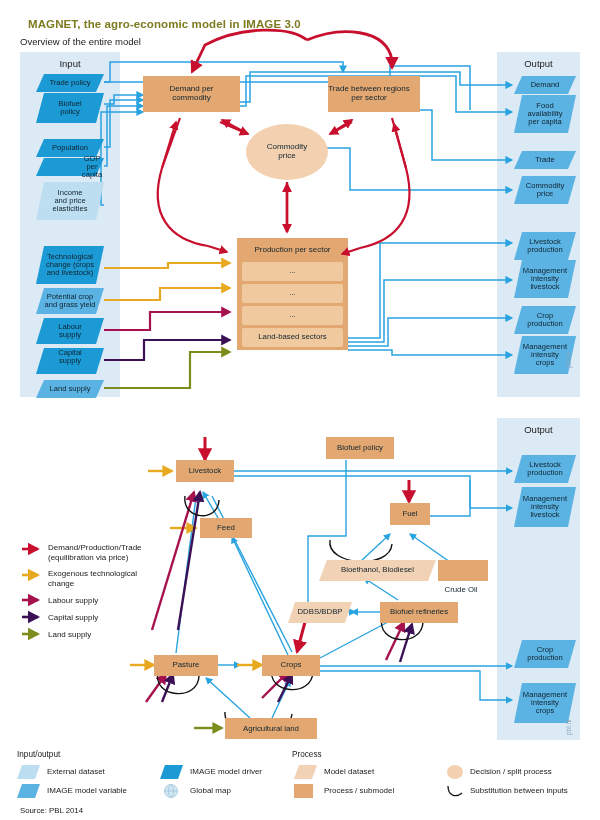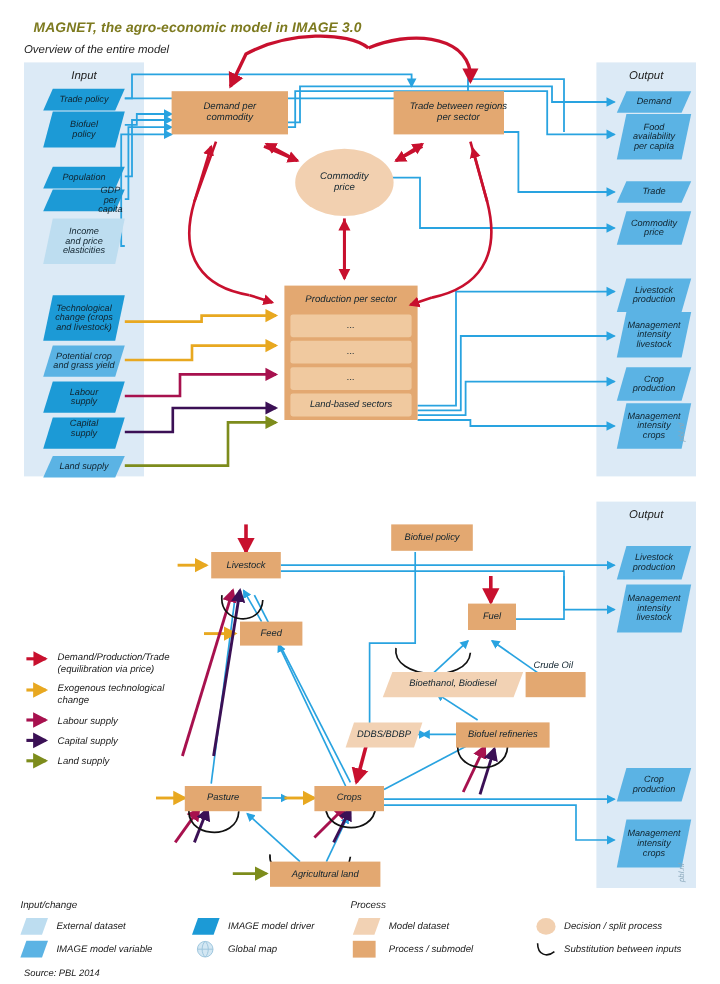--- a/index.html
+++ b/index.html
@@ -4,21 +4,21 @@
 <style>
   * { box-sizing: border-box; }
   html, body { margin:0; padding:0; }
   body {
     width:600px; height:820px; position:relative;
     background:#ffffff;
     font-family:"Liberation Sans", sans-serif;
     color:#1a1a1a;
     overflow:hidden;
   }
-  #root { position:absolute; inset:0;font-style:italic; }
+  #root { position:absolute; inset:0; }
   svg.layer { position:absolute; left:0; top:0; width:600px; height:820px; overflow:visible; }
   .txt { position:absolute; }
 
   #title {
     left:28px; top:18px; font-size:11.5px; font-weight:bold;
     color:#7d7a1f; letter-spacing:.1px;
   }
   #subtitle1 { left:20px; top:36px; font-size:9.5px; color:#222; }
   #subtitle2 { left:20px; top:423px; font-size:9.5px; color:#222; }
 
@@ -277,21 +277,21 @@
   <div class="txt" id="subtitle1">Overview of the entire model</div>
 
   <div class="txt panel-title" style="left:20px; top:58px; width:100px;">Input</div>
   <div class="txt panel-title" style="left:497px; top:58px; width:83px;">Output</div>
   <div class="txt panel-title" style="left:497px; top:424px; width:83px;">Output</div>
 
   <div id="pblnl">pbl.nl</div>
   <div id="pblnl2">pbl.nl</div>
   <div id="source">Source: PBL 2014</div>
 
-  <div class="legend-head" style="left:17px; top:750px;">Input/change</div>
+  <div class="legend-head" style="left:17px; top:750px;">Input/output</div>
   <div class="legend-head" style="left:292px; top:750px;">Process</div>
 
   <div class="legend-text" style="left:47px; top:767px;">External dataset</div>
   <div class="legend-text" style="left:47px; top:786px;">IMAGE model variable</div>
   <div class="legend-text" style="left:190px; top:767px;">IMAGE model driver</div>
   <div class="legend-text" style="left:190px; top:786px;">Global map</div>
   <div class="legend-text" style="left:324px; top:767px;">Model dataset</div>
   <div class="legend-text" style="left:324px; top:786px;">Process / submodel</div>
   <div class="legend-text" style="left:470px; top:767px;">Decision / split process</div>
   <div class="legend-text" style="left:470px; top:786px;">Substitution between inputs</div>
@@ -369,21 +369,21 @@
         <span style="white-space: pre-line;">Management
 intensity
 crops</span>
       </div>
     </div>
   <div id="d1-proclabels">
       <div class="nodelabel" style="left: 143px; top: 76px; width: 97px; height: 36px; font-size: 8px; color: rgb(16, 35, 46);">
         <span style="white-space: pre-line;">Demand per
 commodity</span>
       </div>
-      <div class="nodelabel" style="left: 336px; top: 76px; width: 92px; height: 36px; font-size: 8px; color: rgb(16, 35, 46);">
+      <div class="nodelabel" style="left: 323px; top: 76px; width: 92px; height: 36px; font-size: 8px; color: rgb(16, 35, 46);">
         <span style="white-space: pre-line;">Trade between regions
 per sector</span>
       </div>
       <div class="nodelabel" style="left: 246px; top: 124px; width: 82px; height: 56px; font-size: 8px; color: rgb(16, 35, 46);">
         <span style="white-space: pre-line;">Commodity
 price</span>
       </div>
       <div class="nodelabel" style="left: 237px; top: 240px; width: 111px; height: 20px; font-size: 8px; color: rgb(16, 35, 46);">
         <span style="white-space: pre-line;">Production per sector</span>
       </div>
@@ -426,21 +426,21 @@
       </div>
       <div class="nodelabel" style="left: 200px; top: 518px; width: 52px; height: 20px; font-size: 7.8px; color: rgb(16, 35, 46);">
         <span style="white-space: pre-line;">Feed</span>
       </div>
       <div class="nodelabel" style="left: 326px; top: 437px; width: 68px; height: 22px; font-size: 7.8px; color: rgb(16, 35, 46);">
         <span style="white-space: pre-line;">Biofuel policy</span>
       </div>
       <div class="nodelabel" style="left: 390px; top: 503px; width: 40px; height: 22px; font-size: 7.8px; color: rgb(16, 35, 46);">
         <span style="white-space: pre-line;">Fuel</span>
       </div>
-      <div class="nodelabel" style="left: 438px; top: 545px; width: 46px; height: 21px; font-size: 7.8px; color: rgb(16, 35, 46);">
+      <div class="nodelabel" style="left: 438px; top: 580px; width: 46px; height: 21px; font-size: 7.8px; color: rgb(16, 35, 46);">
         <span style="white-space: pre-line;">Crude Oil</span>
       </div>
       <div class="nodelabel" style="left: 319px; top: 560px; width: 117px; height: 21px; font-size: 7.8px; color: rgb(16, 35, 46);">
         <span style="white-space: pre-line;">Bioethanol, Biodiesel</span>
       </div>
       <div class="nodelabel" style="left: 380px; top: 602px; width: 78px; height: 21px; font-size: 7.8px; color: rgb(16, 35, 46);">
         <span style="white-space: pre-line;">Biofuel refineries</span>
       </div>
       <div class="nodelabel" style="left: 288px; top: 602px; width: 64px; height: 21px; font-size: 7.8px; color: rgb(16, 35, 46);">
         <span style="white-space: pre-line;">DDBS/BDBP</span>

